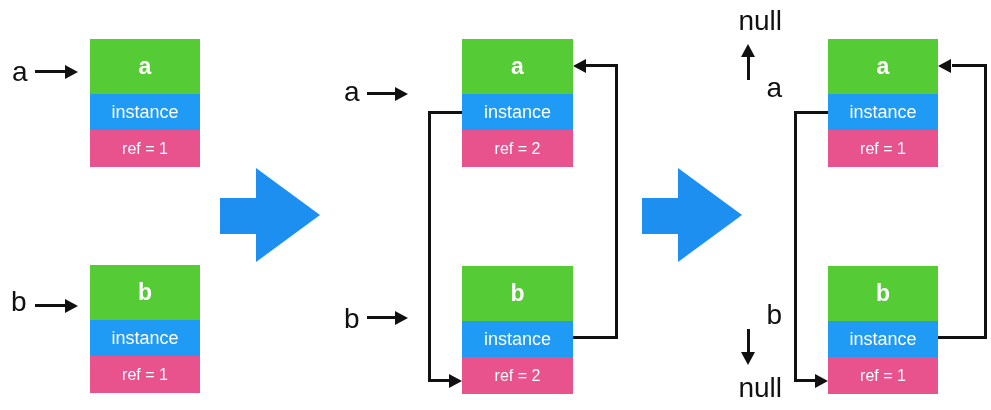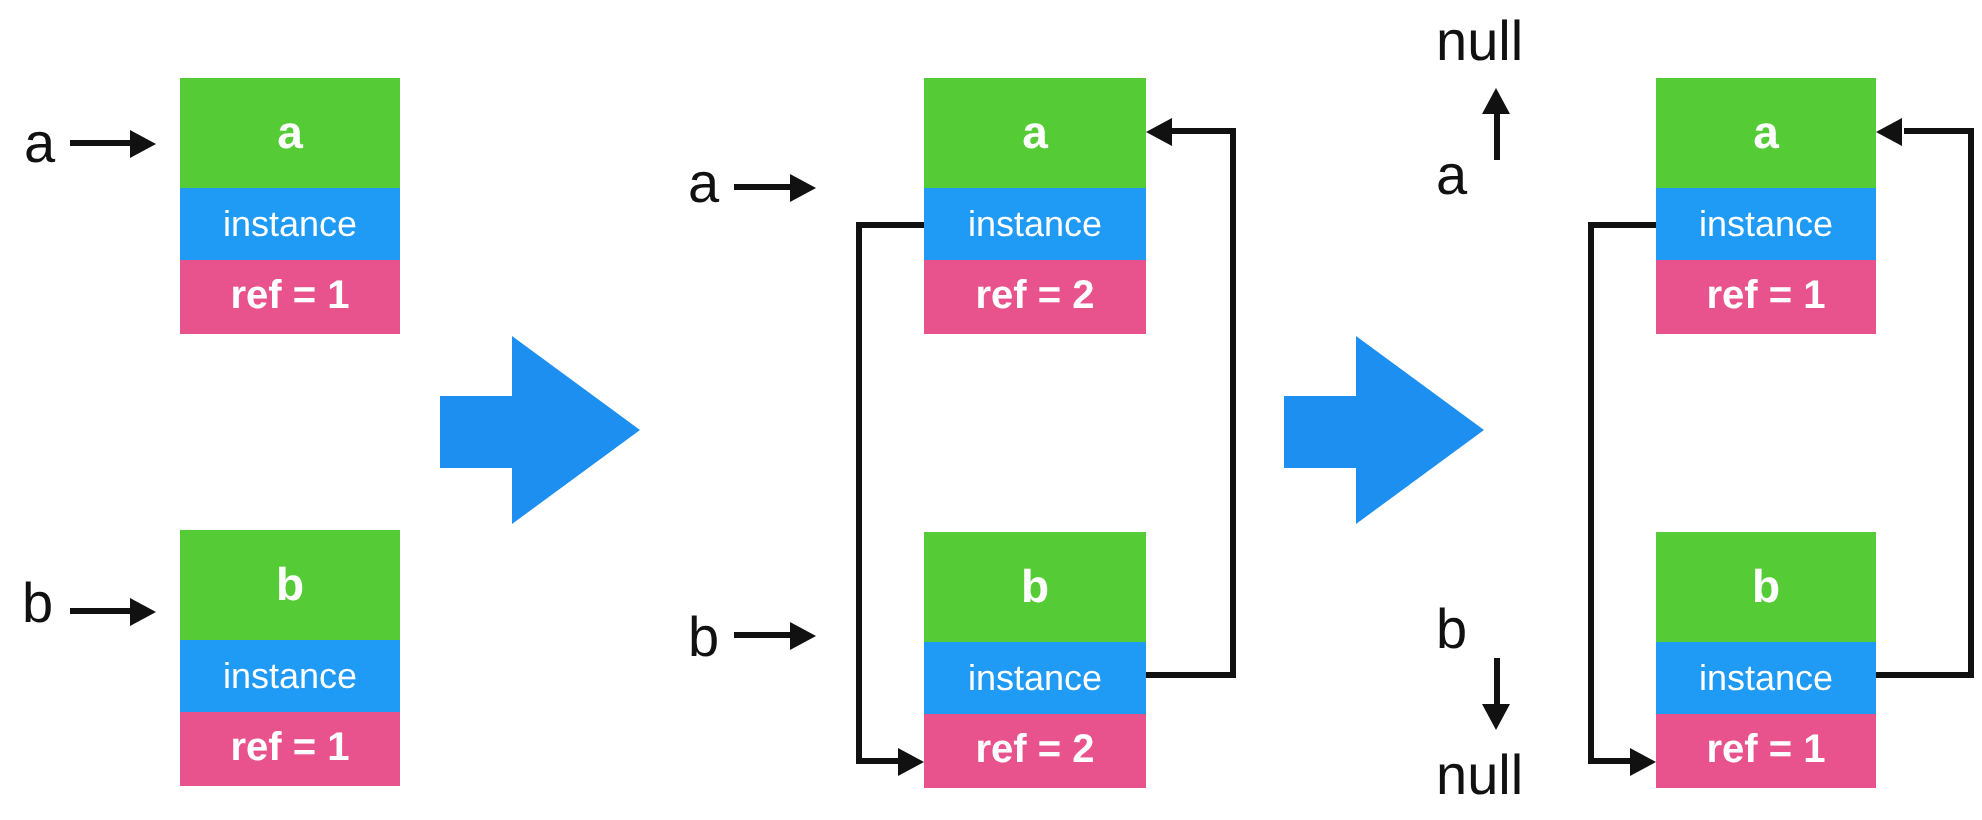--- a/index.html
+++ b/index.html
@@ -11,27 +11,27 @@
     font-family:"Liberation Sans", sans-serif;
   }
   
   .obj-box{position:absolute;}
   .row{
     display:flex;align-items:center;justify-content:center;
     color:#ffffff;
   }
   .row.header{height:55px;background:var(--header-green,#55CB36);font-size:23px;font-weight:700;}
   .row.instance{height:36px;background:var(--instance-blue,#1F9AF5);font-size:18px;font-weight:500;}
-  .row.ref{height:37px;background:var(--ref-pink,#E9538D);font-size:20px;font-weight:700;}
+  .row.ref{height:37px;background:var(--ref-pink,#E9538D);font-size:16px;font-weight:400;}
   
   .var-label{
     position:absolute;
     font-size:28px;line-height:1;color:#111111;
   }
-  .centered{text-align:left;}
+  .centered{text-align:right;}
   
   .ln{position:absolute;background:var(--line-black,#111111);}
   .ln-h{height:3px;}
   .ln-v{width:3px;}
   
   .ah{position:absolute;width:0;height:0;}
   .ah-r{border-top:7px solid transparent;border-bottom:7px solid transparent;border-left:13px solid var(--line-black,#111111);}
   .ah-l{border-top:7px solid transparent;border-bottom:7px solid transparent;border-right:13px solid var(--line-black,#111111);}
   .ah-u{border-left:7px solid transparent;border-right:7px solid transparent;border-bottom:13px solid var(--line-black,#111111);}
   .ah-d{border-left:7px solid transparent;border-right:7px solid transparent;border-top:13px solid var(--line-black,#111111);}

